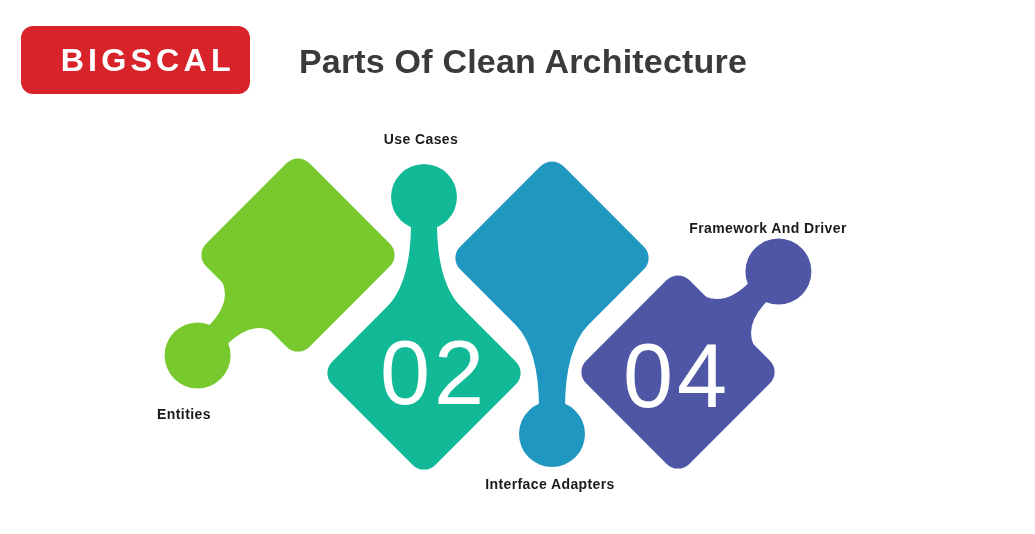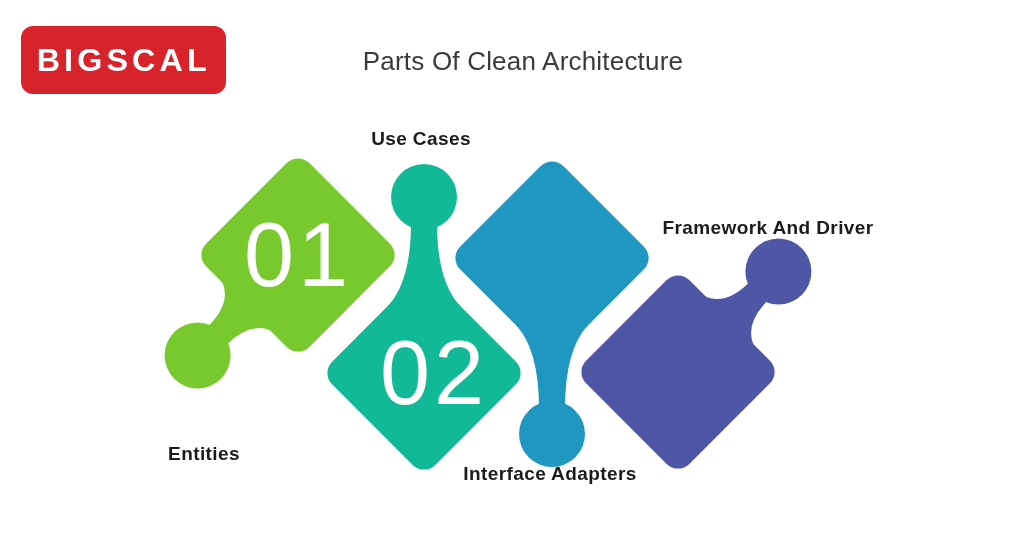--- a/index.html
+++ b/index.html
@@ -26,55 +26,56 @@
     position: absolute;
     left: 21px;
     top: 26px;
     width: 205px;
     height: 68px;
     background: #D8232A;
     border-radius: 12px;
     display: flex;
     align-items: center;
     justify-content: center;
+    padding-left: 24px;
   }
   .logo-text {
     color: #ffffff;
     font-size: 31px;
     font-weight: bold;
     letter-spacing: 4px;
     line-height: 1;
     transform: scaleX(1.04);
   }
   .title {
     position: absolute;
     left: 523px;
     top: 61px;
     transform: translate(-50%, -50%);
     color: #3A3A3A;
-    font-size: 26px;
-    font-weight: normal;
+    font-size: 34px;
+    font-weight: bold;
     letter-spacing: 0.2px;
     white-space: nowrap;
   }
   .piece-number {
     position: absolute;
     transform: translate(-50%, -50%);
     color: #ffffff;
     font-size: 90px;
     font-weight: 400;
     letter-spacing: 4px;
     line-height: 1;
     white-space: nowrap;
   }
   .piece-label {
     position: absolute;
     transform: translate(-50%, -50%);
     color: #1B1B1B;
-    font-size: 19px;
+    font-size: 14px;
     font-weight: bold;
     letter-spacing: 0.4px;
     white-space: nowrap;
   }
 </style>
 </head>
 <body>
 
 <div class="canvas">
 
@@ -104,21 +105,21 @@
       <circle cx="0" cy="-142" r="33" fill="#4F56A5"></circle>
     </g>
   </svg>
 
   <div class="logo">
     <span class="logo-text">BIGSCAL</span>
   </div>
 
   <div class="title">Parts Of Clean Architecture</div>
 
-  <div class="piece-number" style="left:298px; top:255px;">01</div>
   <div class="piece-number" style="left:424px; top:373px;margin-left:10px;">02</div>
+  <div class="piece-number" style="left:677px; top:376px;">04</div>
 
-  <div class="piece-label" style="left:204px; top:414px;margin-top:40px;">Entities</div>
+  <div class="piece-label" style="left:184px; top:414px;">Entities</div>
   <div class="piece-label" style="left:421px; top:139px;">Use Cases</div>
-  <div class="piece-label" style="left:550px; top:474px;">Interface Adapters</div>
+  <div class="piece-label" style="left:550px; top:484px;">Interface Adapters</div>
   <div class="piece-label" style="left:768px; top:228px;">Framework And Driver</div>
 
 </div>
 
 </body></html>

